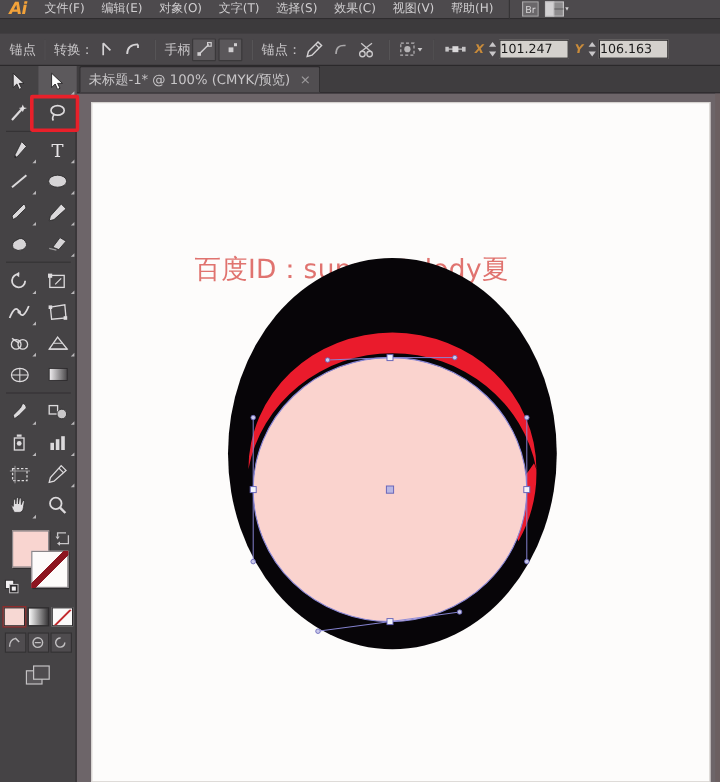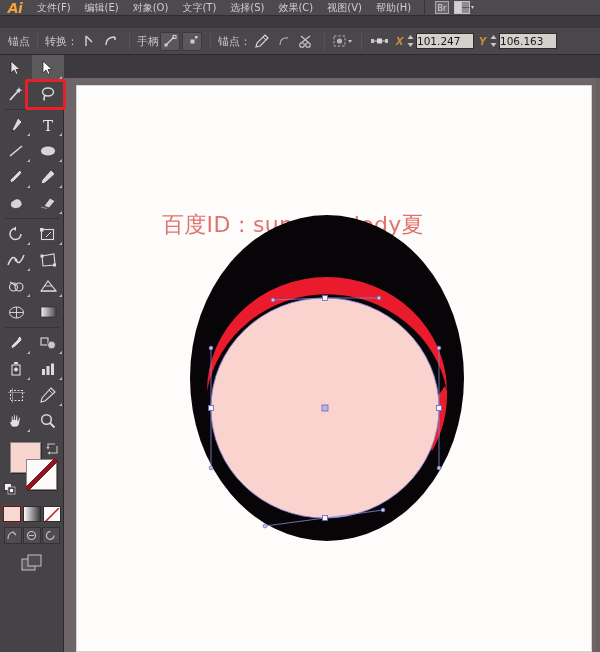--- a/index.html
+++ b/index.html
@@ -321,20 +321,26 @@
       <div class="num-stepper">
         <svg width="9" height="16" viewBox="0 0 9 16">
           <path d="M4.5 2 L7.5 6 L1.5 6 Z" fill="#c8c6c8"></path>
           <path d="M4.5 14 L7.5 10 L1.5 10 Z" fill="#c8c6c8"></path>
         </svg>
       </div>
       <div class="num-input">106.163</div>
     </div>
   </div>
 
+  <div class="tabbar">
+    <div class="doctab">
+      <span>未标题-1* @ 100% (CMYK/预览)</span>
+      <span class="tab-close">×</span>
+    </div>
+  </div>
 
   <div class="toolbar">
 
     <div class="tool-grid">
       <div class="tool">
         <svg width="12" height="16" viewBox="0 0 12 16">
           <path d="M1 1 L1 13 L4 10 L6 14.5 L8 13.5 L6 9.5 L10 9.5 Z" fill="#e3e1e3" stroke="#2a282a" stroke-width="0.8"></path>
         </svg>
       </div>
       <div class="tool active">

